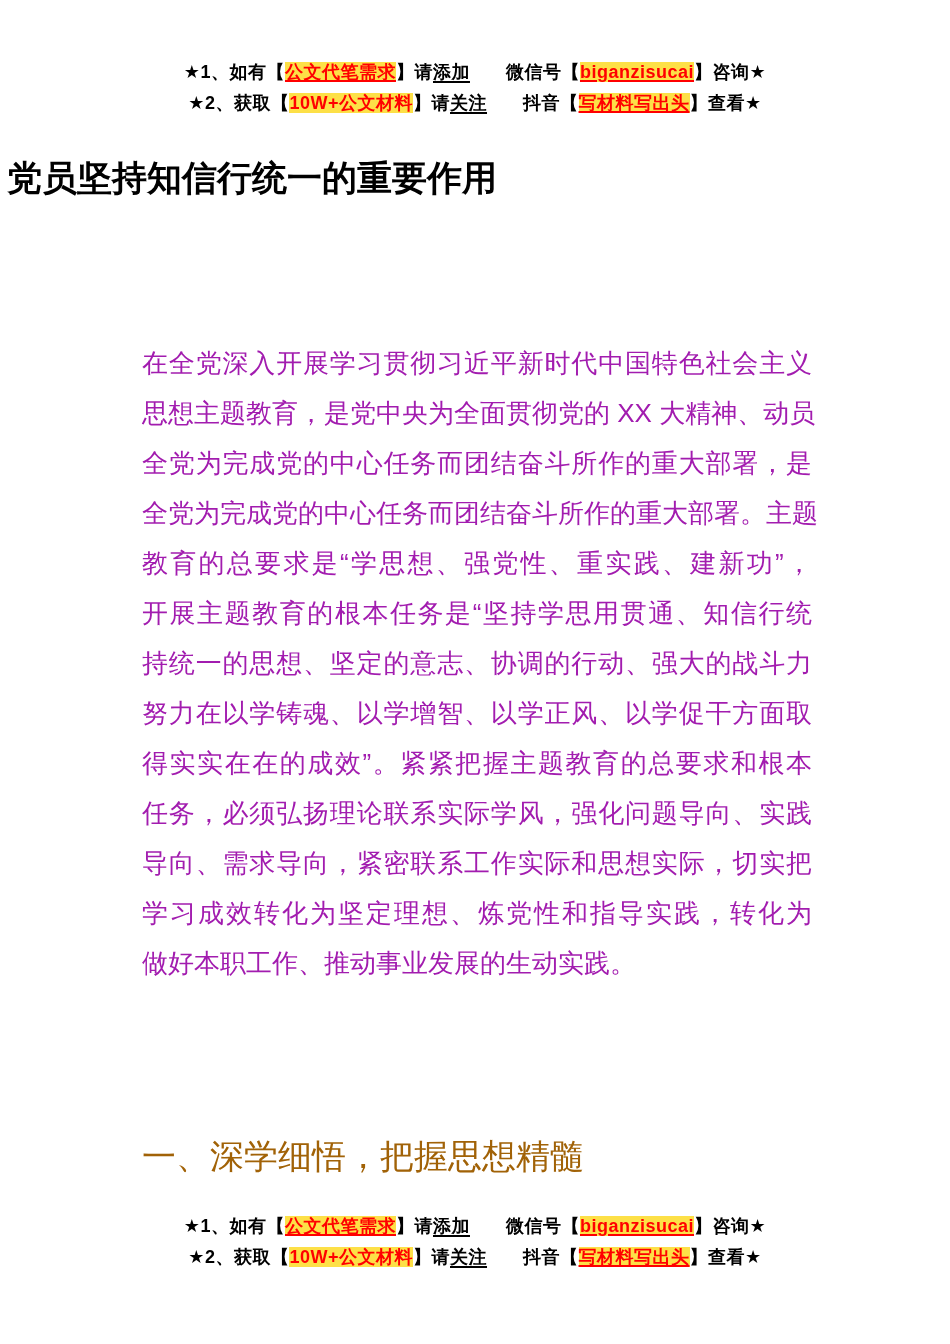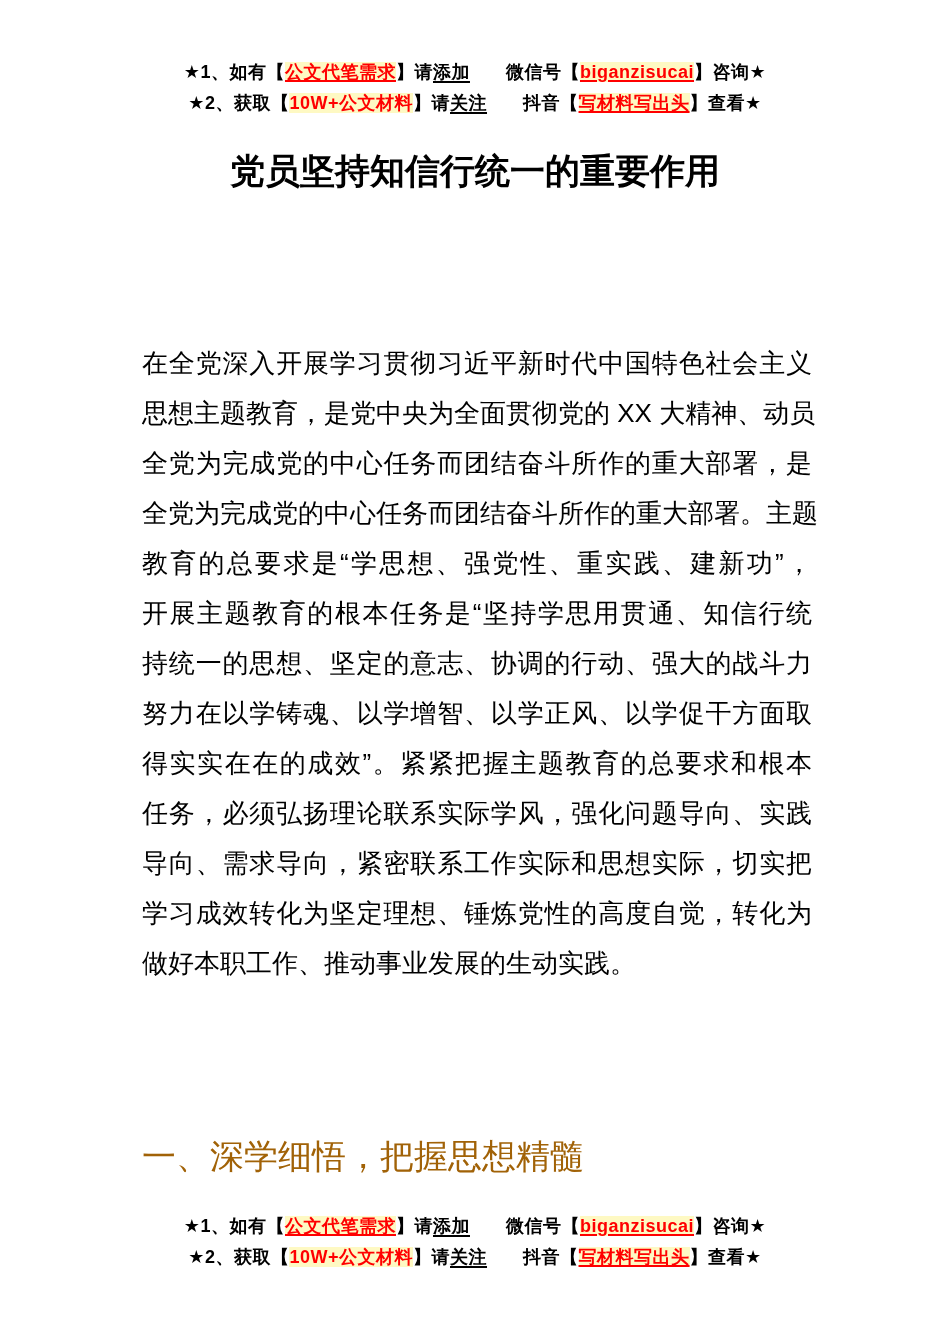--- a/index.html
+++ b/index.html
@@ -24,58 +24,58 @@
     text-align: center;
     font-size: 18px;
     font-weight: 700;
     line-height: 31px;
     color: #000000;
     letter-spacing: 0.5px;
   }
   .promo.header { top: 57px; }
   .promo.footer { top: 1211px; }
   .promo .hl {
-    background: #fef9c3;
+    background: #fde047;
     color: #ff0000;
   }
   .promo .rl {
     text-decoration: underline;
     text-decoration-thickness: 2px;
     text-underline-offset: 2px;
   }
   .promo .ul {
     text-decoration: underline;
     text-decoration-thickness: 2px;
     text-underline-offset: 3px;
   }
   .promo .light { font-weight: 600; margin-left: 36px; }
   
   .title {
     position: absolute;
     top: 147px;
     left: 0;
     right: 0;
-    margin: 0;
-    text-align: center;
+    margin: 7px;
+    text-align: left;
     font-size: 35px;
     font-weight: 800;
     line-height: 48px;
     color: #000000;
   }
   
   .body-block {
     position: absolute;
     top: 338px;
     left: 142px;
     width: 670px;
   }
   .body-line {
     font-size: 26px;
     line-height: 50px;
-    color: #000000;
+    color: #a21caf;
     text-align: justify;
     text-align-last: justify;
     white-space: nowrap;
   }
   .body-line:last-child {
     text-align-last: left;
   }
   
   .section-heading {
     position: absolute;
@@ -104,21 +104,21 @@
     <div class="body-line">思想主题教育，是党中央为全面贯彻党的 XX 大精神、动员</div>
     <div class="body-line">全党为完成党的中心任务而团结奋斗所作的重大部署，是</div>
     <div class="body-line">全党为完成党的中心任务而团结奋斗所作的重大部署。主题</div>
     <div class="body-line">教育的总要求是“学思想、强党性、重实践、建新功”，</div>
     <div class="body-line">开展主题教育的根本任务是“坚持学思用贯通、知信行统</div>
     <div class="body-line">持统一的思想、坚定的意志、协调的行动、强大的战斗力</div>
     <div class="body-line">努力在以学铸魂、以学增智、以学正风、以学促干方面取</div>
     <div class="body-line">得实实在在的成效”。紧紧把握主题教育的总要求和根本</div>
     <div class="body-line">任务，必须弘扬理论联系实际学风，强化问题导向、实践</div>
     <div class="body-line">导向、需求导向，紧密联系工作实际和思想实际，切实把</div>
-    <div class="body-line">学习成效转化为坚定理想、锤炼党性的高度自觉，转化为</div>
+    <div class="body-line">学习成效转化为坚定理想、炼党性和指导实践，转化为</div>
     <div class="body-line">做好本职工作、推动事业发展的生动实践。</div>
   </div>
 
   <div class="section-heading">一、深学细悟，把握思想精髓</div>
 
   <div class="promo footer">
     <div class="promo-line"><span>★1、如有【</span><span class="hl rl">公文代笔需求</span><span>】请</span><span class="ul">添加</span><span class="light">微信号</span><span>【</span><span class="hl rl">biganzisucai</span><span>】咨询★</span></div>
     <div class="promo-line"><span>★2、获取【</span><span class="hl">10W+公文材料</span><span>】请</span><span class="ul">关注</span><span class="light">抖音</span><span>【</span><span class="hl rl">写材料写出头</span><span>】查看★</span></div>
   </div>
 

